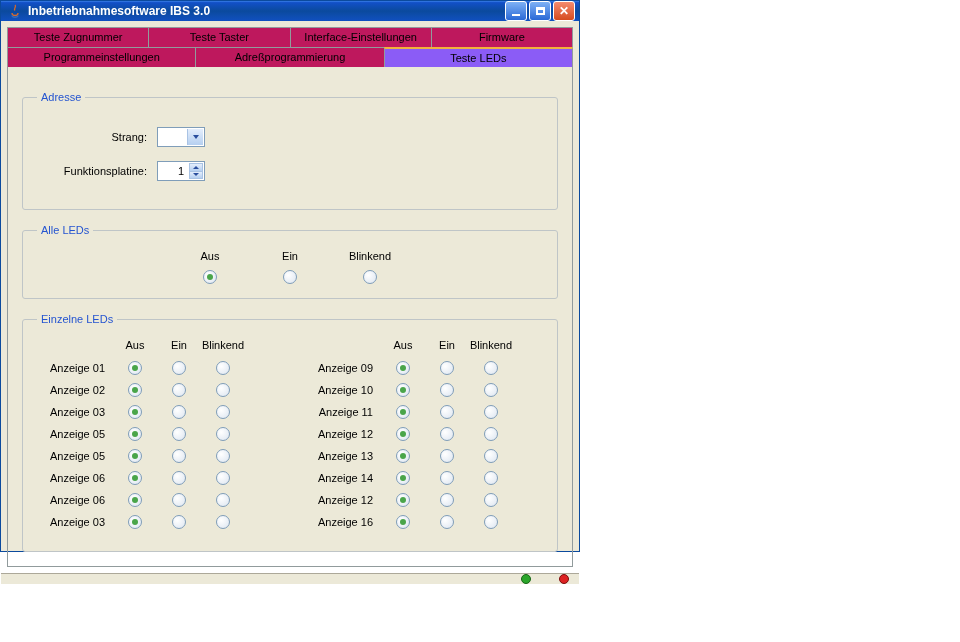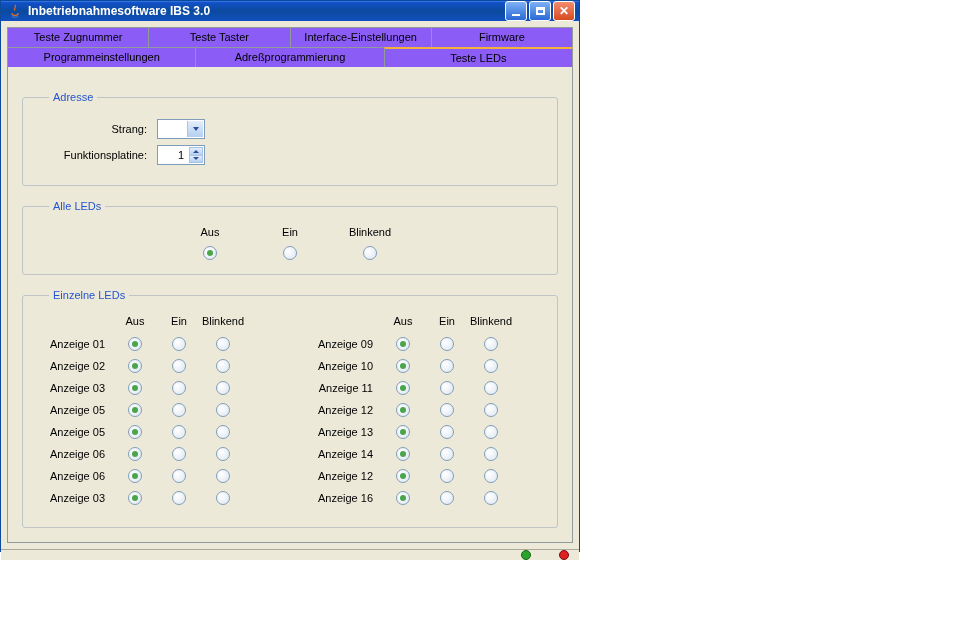--- a/index.html
+++ b/index.html
@@ -59,21 +59,21 @@
   .tabs {
     display: flex;
     flex-direction: column;
   }
   .tab-row { display: flex; width: 100%; }
   .tab {
     flex: 1;
     height: 20px;
     border: 1px solid #919b9c;
     border-bottom: none;
-    background: #8b5cf6;
+    background: #be185d;
     text-align: center;
     line-height: 18px;
     font-size: 11px;
     cursor: default;
     position: relative;
   }
   .tab + .tab { margin-left: -1px; }
   .tab.active {
     background: #8b5cf6;
     border-top: 2px solid #f2b23a;
@@ -89,26 +89,26 @@
   fieldset.groupbox {
     border: 1px solid #bfc5c7;
     border-radius: 3px;
     margin: 14px 0 0;
     padding: 10px 14px 14px;
   }
   fieldset.groupbox legend {
     color: #2454d0;
     font-size: 11px;
     padding: 0 4px;
-    margin-left: 12px;
+    margin-left: 0;
   }
   .form-row {
     display: flex;
     align-items: center;
-    margin: 6px 0;
+    margin: 14px 0;
   }
   .form-row label {
     width: 110px;
     text-align: right;
     margin-right: 10px;
   }
   .combo, .spinner {
     height: 20px;
     border: 1px solid #7f9db9;
     background: #fff;

